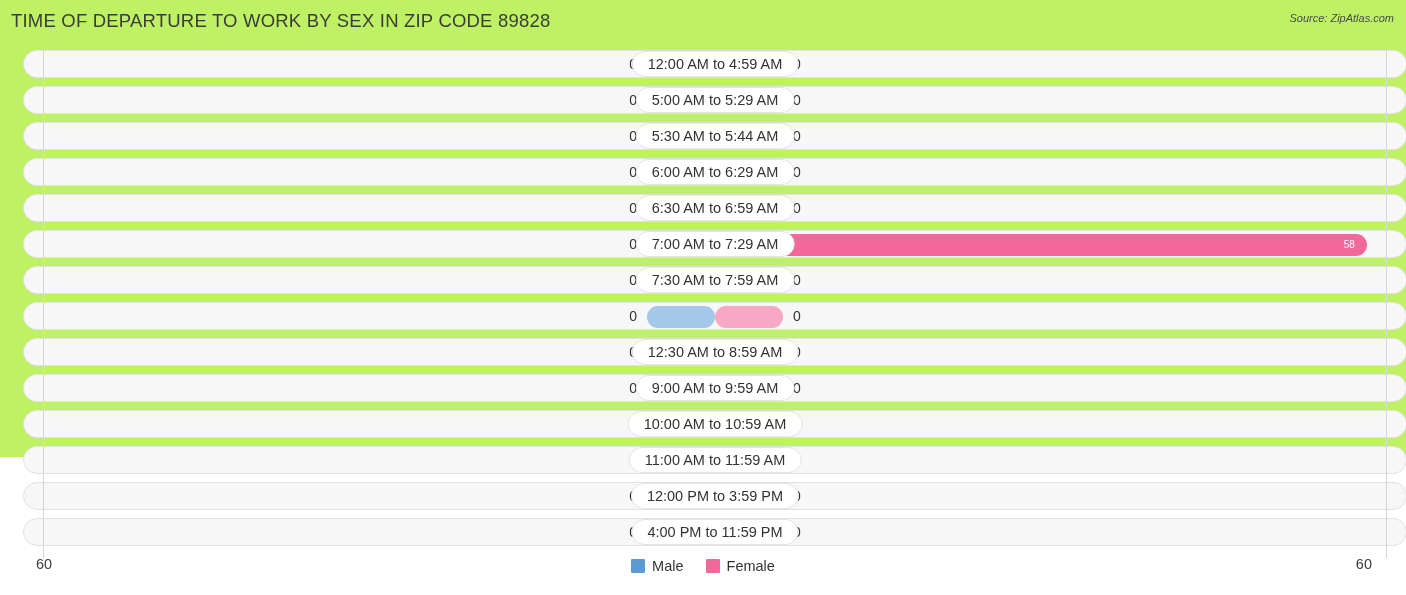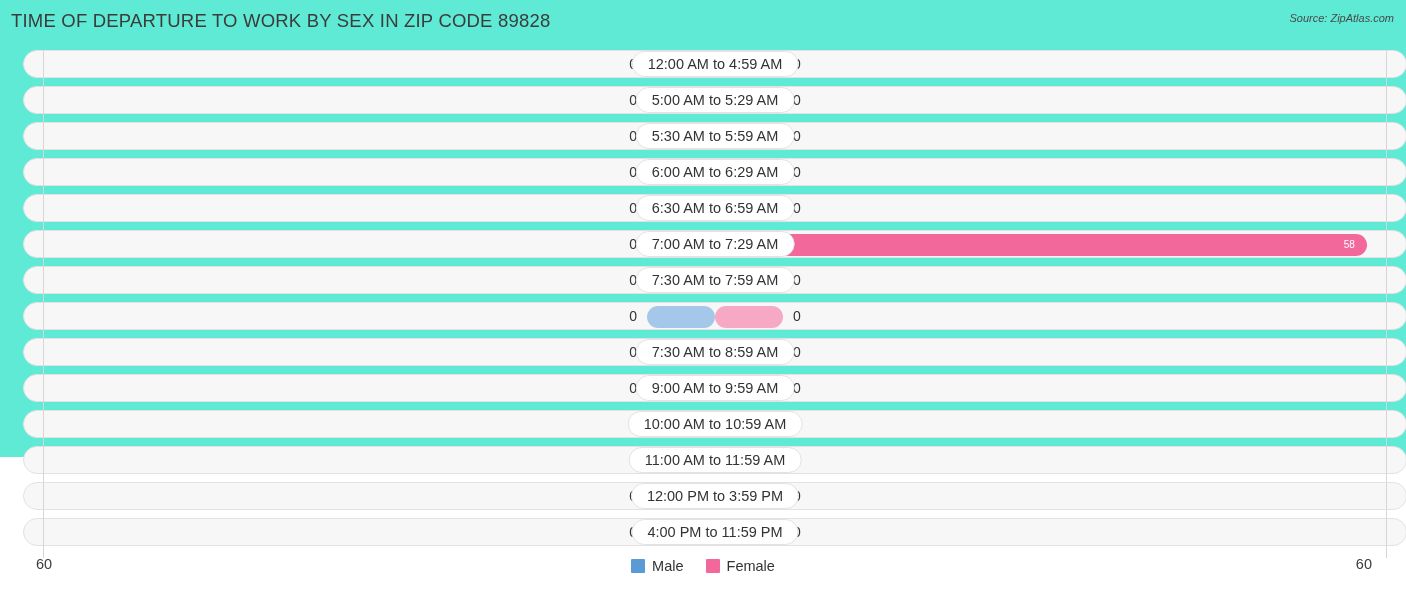--- a/index.html
+++ b/index.html
@@ -8,21 +8,21 @@
     width: 1406px; height: 595px;
     background: #ffffff;
     font-family: "Liberation Sans", sans-serif;
     overflow: hidden;
   }
 
   #page {
     position: relative;
     width: 1406px;
     height: 457px;
-    background: #5eead4;
+    background: #bef264;
   }
 
   
   .header {
     position: absolute;
     left: 0; top: 0;
     width: 1406px; height: 44px;
   }
   .chart-title {
     position: absolute;
@@ -221,21 +221,21 @@
             <div class="val val-male" style="right: calc(50% + 78px);">0</div>
             <div class="cat-pill">5:00 AM to 5:29 AM</div>
           </div>
         </div>
         <div class="row">
           <div class="track">
             <div class="bar bar-male" style="width: 68px;"></div>
             <div class="bar bar-female" style="width: 68px;"></div>
             <div class="val val-female" style="left: calc(50% + 78px);">0</div>
             <div class="val val-male" style="right: calc(50% + 78px);">0</div>
-            <div class="cat-pill">5:30 AM to 5:59 AM</div>
+            <div class="cat-pill">5:30 AM to 5:44 AM</div>
           </div>
         </div>
         <div class="row">
           <div class="track">
             <div class="bar bar-male" style="width: 68px;"></div>
             <div class="bar bar-female" style="width: 68px;"></div>
             <div class="val val-female" style="left: calc(50% + 78px);">0</div>
             <div class="val val-male" style="right: calc(50% + 78px);">0</div>
             <div class="cat-pill">6:00 AM to 6:29 AM</div>
           </div>
@@ -275,21 +275,21 @@
             <div class="val val-female" style="left: calc(50% + 78px);">0</div>
             <div class="val val-male" style="right: calc(50% + 78px);">0</div>
           </div>
         </div>
         <div class="row">
           <div class="track">
             <div class="bar bar-male" style="width: 68px;"></div>
             <div class="bar bar-female" style="width: 68px;"></div>
             <div class="val val-female" style="left: calc(50% + 78px);">0</div>
             <div class="val val-male" style="right: calc(50% + 78px);">0</div>
-            <div class="cat-pill">7:30 AM to 8:59 AM</div>
+            <div class="cat-pill">12:30 AM to 8:59 AM</div>
           </div>
         </div>
         <div class="row">
           <div class="track">
             <div class="bar bar-male" style="width: 68px;"></div>
             <div class="bar bar-female" style="width: 68px;"></div>
             <div class="val val-female" style="left: calc(50% + 78px);">0</div>
             <div class="val val-male" style="right: calc(50% + 78px);">0</div>
             <div class="cat-pill">9:00 AM to 9:59 AM</div>
           </div>

